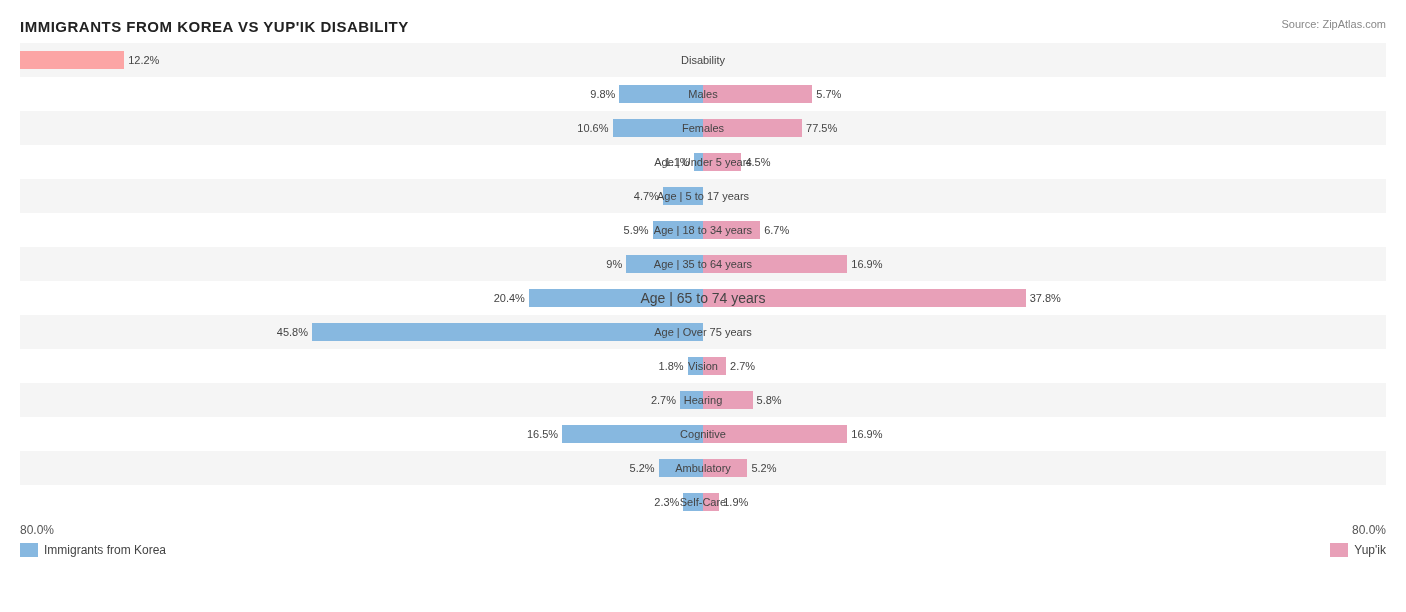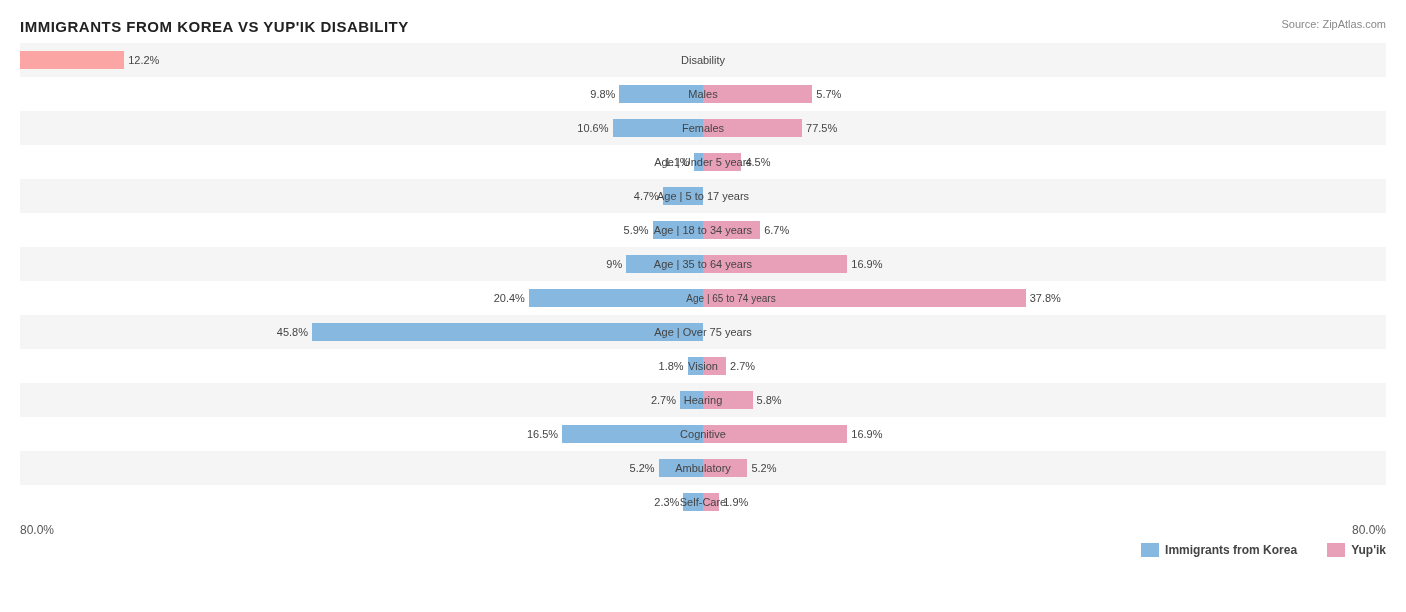--- a/index.html
+++ b/index.html
@@ -110,26 +110,25 @@
     .axis-labels {
       display: flex;
       justify-content: space-between;
       margin-top: 4px;
       font-size: 12px;
       color: #555;
       padding: 0 0;
     }
     .legend {
       display: flex;
-      justify-content: flex-end;
+      justify-content: space-between;
       gap: 30px;
       margin-top: 6px;
       font-size: 12px;
       color: #444;
-      font-weight: bold;
     }
     .legend-item {
       display: flex;
       align-items: center;
       gap: 6px;
     }
     .legend-box {
       width: 18px;
       height: 14px;
     }
@@ -234,21 +233,21 @@
       <div class="left-section" style="position:relative;">
         <div class="blue-bar" style="width:25.5%; right:0; position:absolute; top:50%; transform:translateY(-50%); height:18px; background:#87b8e0;">
           <span class="left-value" style="position:absolute; right:calc(100% + 4px); font-size:11px; color:#444; white-space:nowrap; top:50%; transform:translateY(-50%);">20.4%</span>
         </div>
       </div>
       <div class="right-section" style="position:relative;">
         <div class="pink-bar" style="width:47.25%; left:0; position:absolute; top:50%; transform:translateY(-50%); height:18px; background:#e8a0b8;">
           <span class="right-value" style="position:absolute; left:calc(100% + 4px); font-size:11px; color:#444; white-space:nowrap; top:50%; transform:translateY(-50%);">37.8%</span>
         </div>
       </div>
-      <div class="label-center" style="position:absolute; left:50%; transform:translateX(-50%); font-size:10px; color:#444; white-space:nowrap; z-index:10;margin-left:28px;">Age | 65 to 74 years</div>
+      <div class="label-center" style="position:absolute; left:50%; transform:translateX(-50%); font-size:14px; color:#444; white-space:nowrap; z-index:10;">Age | 65 to 74 years</div>
     </div>
       <div class="bar-row">
       <div class="left-section" style="position:relative;">
         <div class="blue-bar" style="width:57.25%; right:0; position:absolute; top:50%; transform:translateY(-50%); height:18px; background:#87b8e0;">
           <span class="left-value" style="position:absolute; right:calc(100% + 4px); font-size:11px; color:#444; white-space:nowrap; top:50%; transform:translateY(-50%);">45.8%</span>
         </div>
       </div>
       <div class="label-center" style="position:absolute; left:50%; transform:translateX(-50%); font-size:11px; color:#444; white-space:nowrap; z-index:10;">Age | Over 75 years</div>
     </div>
       <div class="bar-row">

